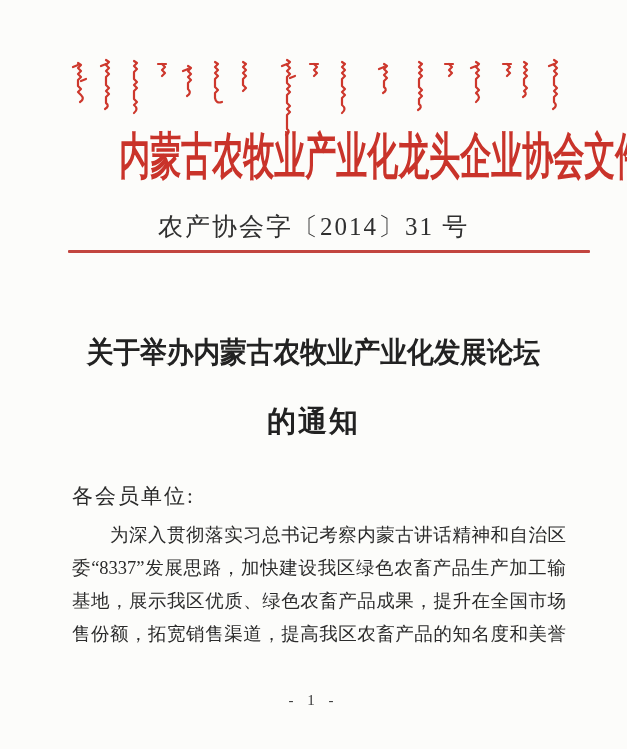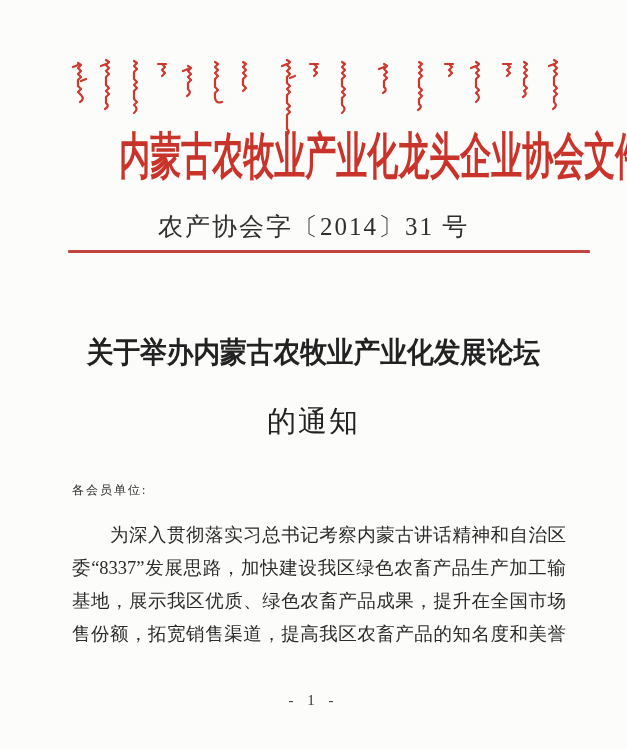--- a/index.html
+++ b/index.html
@@ -74,30 +74,30 @@
     transform-origin: center;
     white-space: nowrap;
   }
   .notice-title-2 {
     position: absolute;
     top: 402px;
     left: 0;
     width: 100%;
     text-align: center;
     font-size: 29px;
-    font-weight: normal;
+    font-weight: bold;
     color: #222;
     letter-spacing: 2px;
   }
   
   .salutation {
     position: absolute;
     top: 482px;
     left: 72px;
-    font-size: 12px;
+    font-size: 21px;
     color: #2b2b2b;
     letter-spacing: 2px;
   }
   .paragraph {
     position: absolute;
     top: 519px;
     left: 72px;
     width: 494px;
     font-size: 18.5px;
     color: #2b2b2b;

